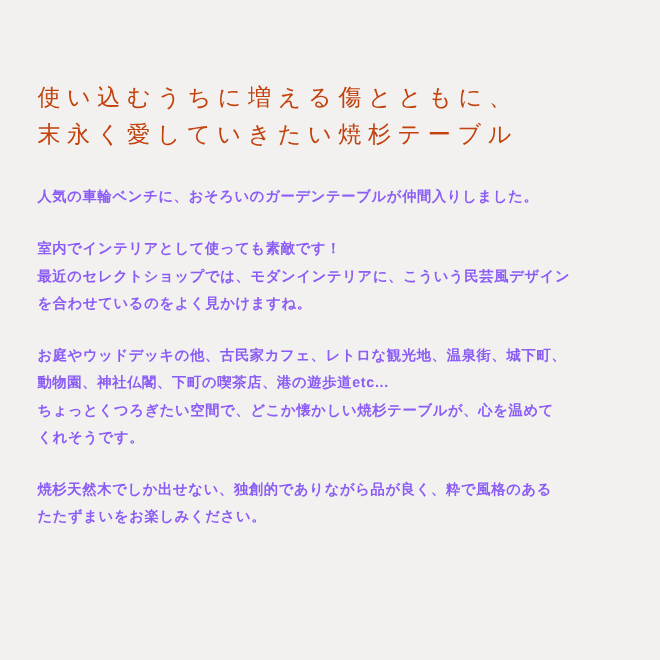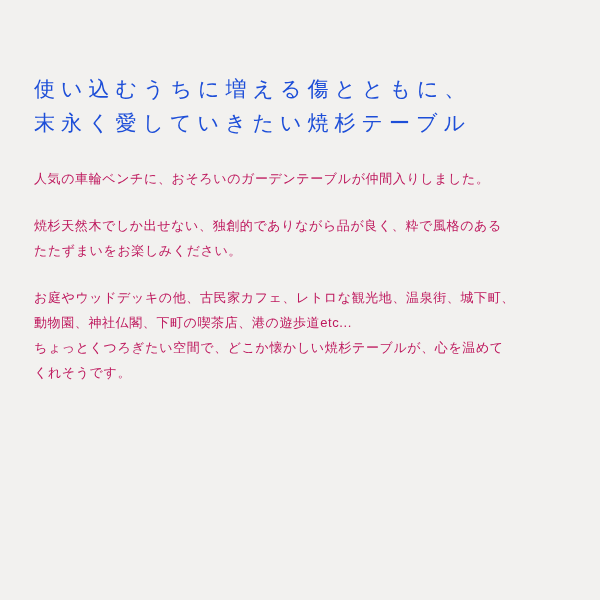--- a/index.html
+++ b/index.html
@@ -15,47 +15,50 @@
   }
   .page {
     position: relative;
     width: 600px;
     height: 600px;
     background: #f2f1ef;
     box-sizing: border-box;
     padding: 72px 34px 0 34px;
   }
   .headline {
-    color: #1d4ed8;
+    color: #c2410c;
     font-size: 21px;
     line-height: 34px;
     letter-spacing: 6px;
     font-weight: 400;
     margin: 0 0 26px 0;
     white-space: pre-line;
   }
   .body-block {
-    color: #be185d;
+    color: #8b5cf6;
     font-size: 13px;
     line-height: 25px;
     letter-spacing: 0.6px;
     margin: 0 0 22px 0;
     white-space: pre-line;
-    font-weight: 400;
+    font-weight: 700;
   }
   .body-block:last-child {
     margin-bottom: 0;
   }
 </style>
 </head>
 <body>
 
 <div class="page">
   <h1 class="headline">使い込むうちに増える傷とともに、
 末永く愛していきたい焼杉テーブル</h1>
   <p class="body-block">人気の車輪ベンチに、おそろいのガーデンテーブルが仲間入りしました。</p>
-  <p class="body-block">焼杉天然木でしか出せない、独創的でありながら品が良く、粋で風格のある
-たたずまいをお楽しみください。</p>
+  <p class="body-block">室内でインテリアとして使っても素敵です！
+最近のセレクトショップでは、モダンインテリアに、こういう民芸風デザイン
+を合わせているのをよく見かけますね。</p>
   <p class="body-block">お庭やウッドデッキの他、古民家カフェ、レトロな観光地、温泉街、城下町、
 動物園、神社仏閣、下町の喫茶店、港の遊歩道etc...
 ちょっとくつろぎたい空間で、どこか懐かしい焼杉テーブルが、心を温めて
 くれそうです。</p>
+  <p class="body-block">焼杉天然木でしか出せない、独創的でありながら品が良く、粋で風格のある
+たたずまいをお楽しみください。</p>
 </div>
 
 </body></html>

